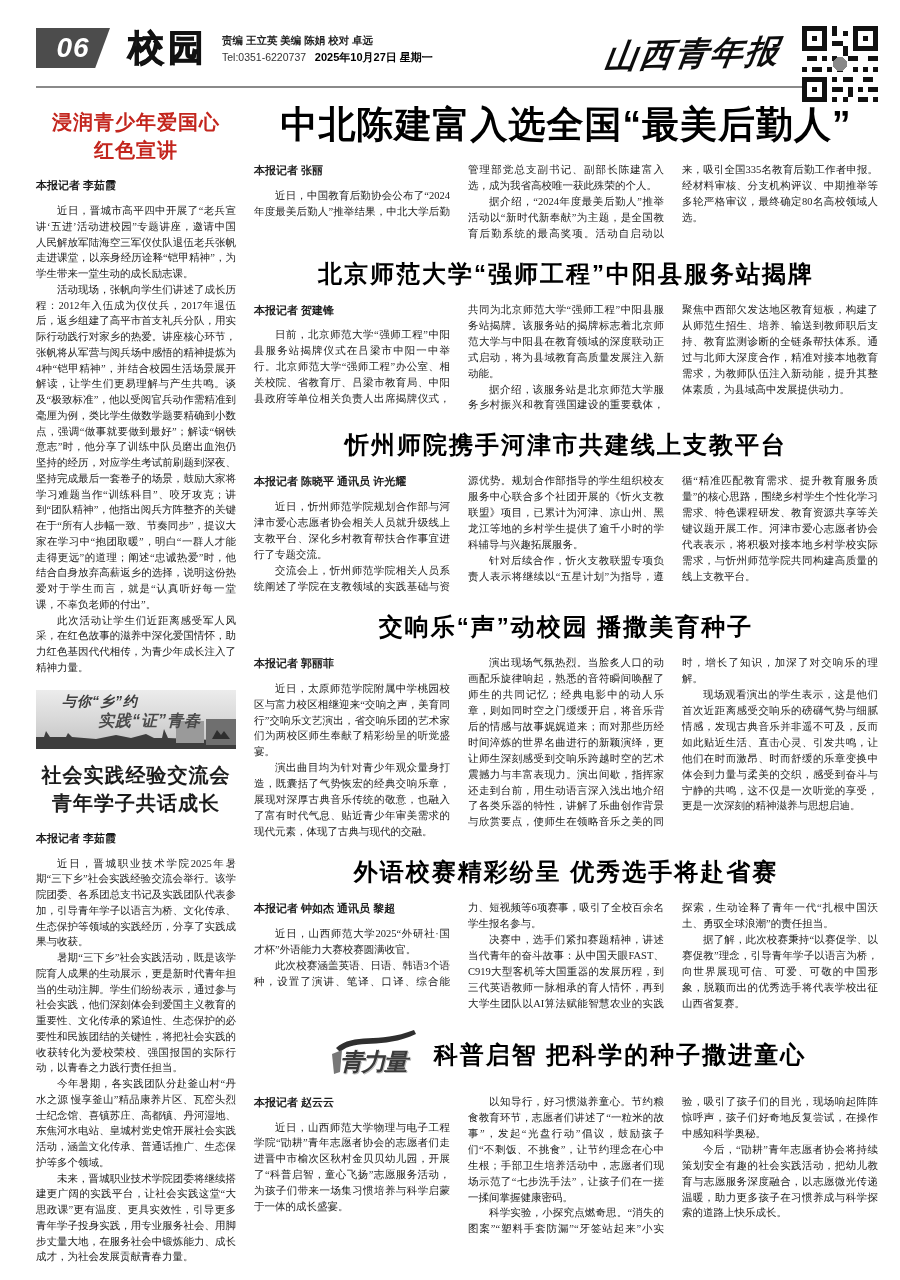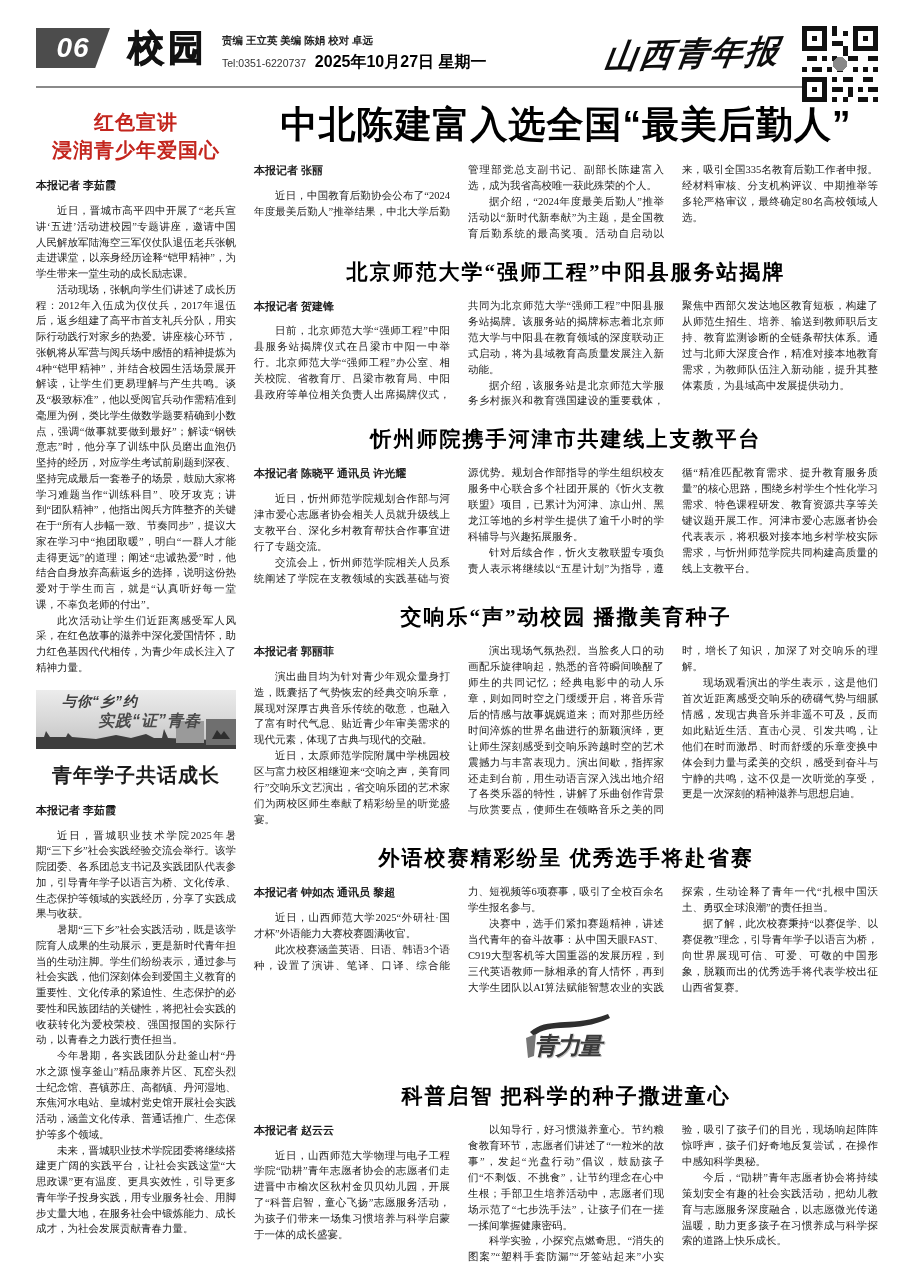--- a/index.html
+++ b/index.html
@@ -20,21 +20,21 @@
     clip-path:polygon(0 0,100% 0,80% 100%,0 100%);
     letter-spacing:1px;
   }
   .section-name {
     font-size:36px; font-weight:900; letter-spacing:4px; margin:0 14px 0 18px;
     font-family:"Liberation Serif", serif; -webkit-text-stroke:1px #111;
   }
   .staff-block { margin-top:8px; font-size:10.5px; line-height:1.6; color:#222; }
   .staff-line1 { font-weight:bold; }
   .staff-line2 { color:#333; }
-  .staff-line2 b { color:#000; font-size:16px; }
+  .staff-line2 b { color:#000; font-size:11px; }
   .masthead {
     position:absolute; right:98px; top:8px;
     font-family:"Liberation Serif", serif; font-style:italic; font-weight:bold;
     font-size:33px; letter-spacing:2px; color:#0d0d0d; transform:skewX(-10deg) rotate(-2deg);
   }
   .qr { position:absolute; right:0; top:2px; width:76px; height:76px; background:#fff; }
   
   .content { display:flex; margin-top:12px; }
   .left-col { width:200px; flex:none; margin-right:18px; }
   .main-col { flex:1; min-width:0; }
@@ -46,26 +46,26 @@
   .body-text p { text-indent:2em; }
   .banner { position:relative; height:59px; margin:14px 0 12px; overflow:hidden;
     background:linear-gradient(180deg,#ececec 0%,#d6d6d6 55%,#c2c2c2 100%); }
   .banner-text1 { position:absolute; left:26px; top:3px; font-size:14px; font-weight:900; font-style:italic; color:#3d3d3d; letter-spacing:1px;}
   .banner-text2 { position:absolute; left:62px; top:21px; font-size:16px; font-weight:900; font-style:italic; color:#4a4a4a; letter-spacing:1px;text-align:center;}
   .banner svg { position:absolute; left:0; bottom:0; }
   
   .article-m { margin-bottom:16px; }
   .m-title { text-align:center; font-weight:900; letter-spacing:2px; color:#000; margin-bottom:12px; }
   .m-title.huge { font-size:37px; letter-spacing:1px; }
-  .m-title.big { font-size:21px;font-family:Liberation Serif, serif; }
+  .m-title.big { font-size:24px; }
   .cols3 { columns:3; column-gap:18px; font-family:"Liberation Serif", serif;
     font-size:10.5px; line-height:1.52; text-align:justify; color:#222; }
   .cols3 p { text-indent:2em; }
   .cols3 .byline { margin:0 0 9px; text-indent:0; }
-  .title-row { display:flex; align-items:center; justify-content:center; gap:16px; margin-bottom:12px;flex-direction:column; }
+  .title-row { display:flex; align-items:center; justify-content:center; gap:16px; margin-bottom:12px; }
   .logo-youth { position:relative; width:92px; height:54px; flex:none; }
   .logo-youth .logo-text { position:absolute; left:14px; top:18px; font-weight:900; font-size:24px; color:#3a3a3a;
     letter-spacing:-2px; text-shadow:1px 1px 0 #bbb; font-style:italic; }
 </style>
 </head>
 <body>
 
 <div class="page">
 
   <div class="header">
@@ -130,22 +130,22 @@
       <circle cx="7.5" cy="7.5" r="1.4" fill="#888"></circle>
     </svg>
   </div>
 
   <div class="content">
 
     <aside class="left-col">
 
       <div>
         <div class="l-title red">
+          <div>浸润青少年爱国心</div>
           <div>红色宣讲</div>
-          <div>浸润青少年爱国心</div>
         </div>
         <div class="byline">本报记者 李茹霞</div>
         <div class="body-text">
           <p>近日，晋城市高平四中开展了“老兵宣讲‘五进’活动进校园”专题讲座，邀请中国人民解放军陆海空三军仪仗队退伍老兵张帆走进课堂，以亲身经历诠释“铠甲精神”，为学生带来一堂生动的成长励志课。</p>
           <p>活动现场，张帆向学生们讲述了成长历程：2012年入伍成为仪仗兵，2017年退伍后，返乡组建了高平市首支礼兵分队，用实际行动践行对家乡的热爱。讲座核心环节，张帆将从军营与阅兵场中感悟的精神提炼为4种“铠甲精神”，并结合校园生活场景展开解读，让学生们更易理解与产生共鸣。谈及“极致标准”，他以受阅官兵动作需精准到毫厘为例，类比学生做数学题要精确到小数点，强调“做事就要做到最好”；解读“钢铁意志”时，他分享了训练中队员磨出血泡仍坚持的经历，对应学生考试前刷题到深夜、坚持完成最后一套卷子的场景，鼓励大家将学习难题当作“训练科目”、咬牙攻克；讲到“团队精神”，他指出阅兵方阵整齐的关键在于“所有人步幅一致、节奏同步”，提议大家在学习中“抱团取暖”，明白“一群人才能走得更远”的道理；阐述“忠诚热爱”时，他结合自身放弃高薪返乡的选择，说明这份热爱对于学生而言，就是“认真听好每一堂课，不辜负老师的付出”。</p>
           <p>此次活动让学生们近距离感受军人风采，在红色故事的滋养中深化爱国情怀，助力红色基因代代相传，为青少年成长注入了精神力量。</p>
         </div>
       </div>
 
       <div class="banner">
@@ -154,20 +154,21 @@
           <rect x="140" y="2" width="28" height="22" fill="#9a9a9a"></rect>
           <rect x="170" y="0" width="30" height="26" fill="#6f6f6f"></rect>
           <path d="M176 20 l5 -9 4 5 3 -4 6 8 z" fill="#2e2e2e"></path>
         </svg>
         <div class="banner-text1">与你“乡”约</div>
         <div class="banner-text2">实践“证”青春</div>
       </div>
 
       <div>
         <div class="l-title">
+          <div>社会实践经验交流会</div>
           <div>青年学子共话成长</div>
         </div>
         <div class="byline">本报记者 李茹霞</div>
         <div class="body-text">
           <p>近日，晋城职业技术学院2025年暑期“三下乡”社会实践经验交流会举行。该学院团委、各系团总支书记及实践团队代表参加，引导青年学子以语言为桥、文化传承、生态保护等领域的实践经历，分享了实践成果与收获。</p>
           <p>暑期“三下乡”社会实践活动，既是该学院育人成果的生动展示，更是新时代青年担当的生动注脚。学生们纷纷表示，通过参与社会实践，他们深刻体会到爱国主义教育的重要性、文化传承的紧迫性、生态保护的必要性和民族团结的关键性，将把社会实践的收获转化为爱校荣校、强国报国的实际行动，以青春之力践行责任担当。</p>
           <p>今年暑期，各实践团队分赴釜山村“丹水之源 慢享釜山”精品康养片区、瓦窑头烈士纪念馆、喜镇苏庄、高都镇、丹河湿地、东焦河水电站、皇城村党史馆开展社会实践活动，涵盖文化传承、普通话推广、生态保护等多个领域。</p>
           <p>未来，晋城职业技术学院团委将继续搭建更广阔的实践平台，让社会实践这堂“大思政课”更有温度、更具实效性，引导更多青年学子投身实践，用专业服务社会、用脚步丈量大地，在服务社会中锻炼能力、成长成才，为社会发展贡献青春力量。</p>
         </div>
       </div>
@@ -200,22 +201,22 @@
           <p>近日，忻州师范学院规划合作部与河津市爱心志愿者协会相关人员就升级线上支教平台、深化乡村教育帮扶合作事宜进行了专题交流。</p>
           <p>交流会上，忻州师范学院相关人员系统阐述了学院在支教领域的实践基础与资源优势。规划合作部指导的学生组织校友服务中心联合多个社团开展的《忻火支教联盟》项目，已累计为河津、凉山州、黑龙江等地的乡村学生提供了逾千小时的学科辅导与兴趣拓展服务。</p>
           <p>针对后续合作，忻火支教联盟专项负责人表示将继续以“五星计划”为指导，遵循“精准匹配教育需求、提升教育服务质量”的核心思路，围绕乡村学生个性化学习需求、特色课程研发、教育资源共享等关键议题开展工作。河津市爱心志愿者协会代表表示，将积极对接本地乡村学校实际需求，与忻州师范学院共同构建高质量的线上支教平台。</p>
         </div>
       </div>
 
       <div class="article-m">
         <div class="m-title big">交响乐“声”动校园 播撒美育种子</div>
         <div class="cols3">
           <p class="byline">本报记者 郭丽菲</p>
+          <p>近日，太原师范学院附属中学桃园校区与富力校区相继迎来“交响之声，美育同行”交响乐文艺演出，省交响乐团的艺术家们为两校区师生奉献了精彩纷呈的听觉盛宴。</p>
           <p>演出曲目均为针对青少年观众量身打造，既囊括了气势恢宏的经典交响乐章，展现对深厚古典音乐传统的敬意，也融入了富有时代气息、贴近青少年审美需求的现代元素，体现了古典与现代的交融。</p>
-          <p>近日，太原师范学院附属中学桃园校区与富力校区相继迎来“交响之声，美育同行”交响乐文艺演出，省交响乐团的艺术家们为两校区师生奉献了精彩纷呈的听觉盛宴。</p>
           <p>演出现场气氛热烈。当脍炙人口的动画配乐旋律响起，熟悉的音符瞬间唤醒了师生的共同记忆；经典电影中的动人乐章，则如同时空之门缓缓开启，将音乐背后的情感与故事娓娓道来；而对那些历经时间淬炼的世界名曲进行的新颖演绎，更让师生深刻感受到交响乐跨越时空的艺术震撼力与丰富表现力。演出间歇，指挥家还走到台前，用生动语言深入浅出地介绍了各类乐器的特性，讲解了乐曲创作背景与欣赏要点，使师生在领略音乐之美的同时，增长了知识，加深了对交响乐的理解。</p>
           <p>现场观看演出的学生表示，这是他们首次近距离感受交响乐的磅礴气势与细腻情感，发现古典音乐并非遥不可及，反而如此贴近生活、直击心灵、引发共鸣，让他们在时而激昂、时而舒缓的乐章变换中体会到力量与柔美的交织，感受到奋斗与宁静的共鸣，这不仅是一次听觉的享受，更是一次深刻的精神滋养与思想启迪。</p>
         </div>
       </div>
 
       <div class="article-m">
         <div class="m-title big">外语校赛精彩纷呈 优秀选手将赴省赛</div>
         <div class="cols3">
           <p class="byline">本报记者 钟如杰 通讯员 黎超</p>
           <p>近日，山西师范大学2025“外研社·国才杯”外语能力大赛校赛圆满收官。</p>

